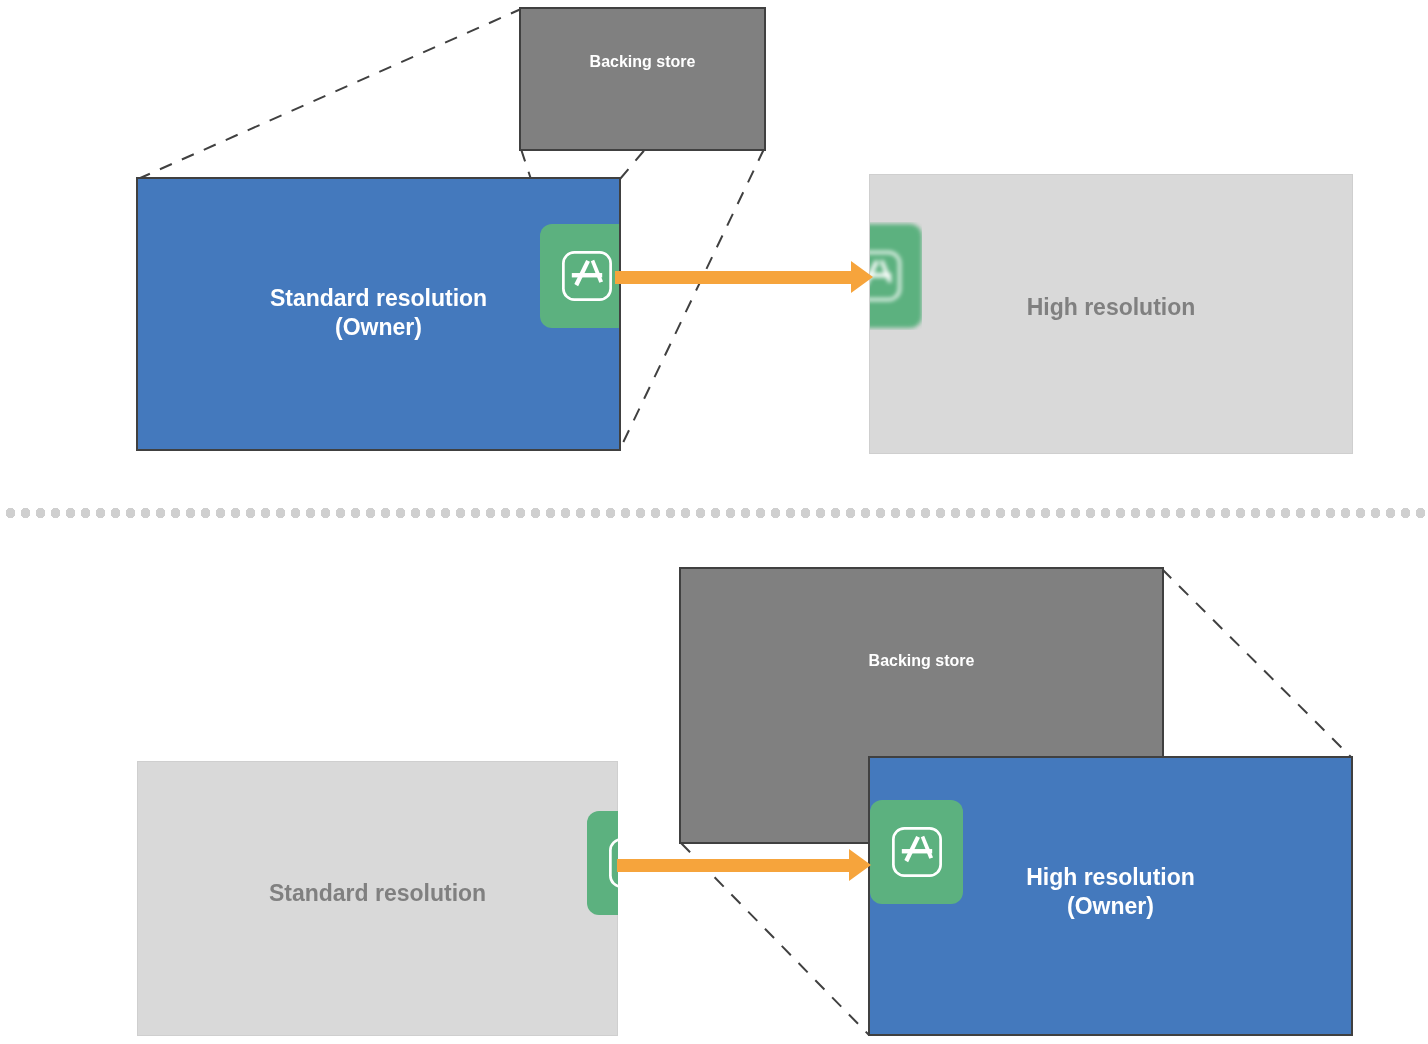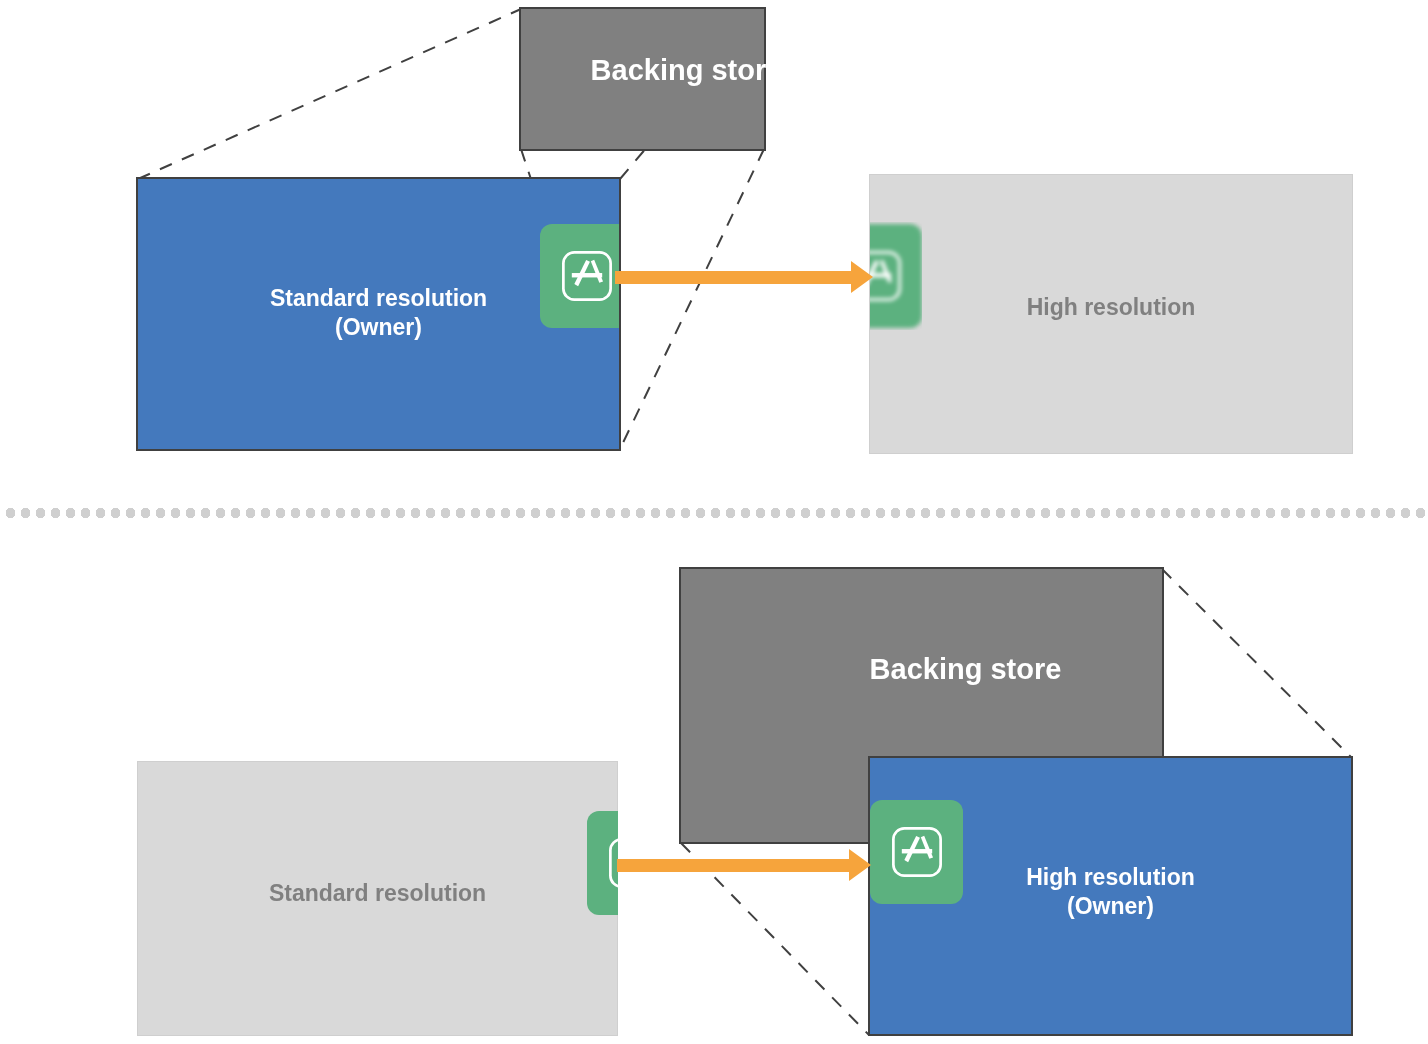--- a/index.html
+++ b/index.html
@@ -42,22 +42,21 @@
     white-space: pre-line;
   }
 
   .box-backing {
     background: #808080;
     border: 2px solid #404040;
   }
   .box-backing .box-label {
     color: #ffffff;
     font-weight: bold;
-    font-size: 29px;
-    margin-left: 44px;
+    font-size: 16px;
   }
 
   .box-blue {
     background: #4479bd;
     border: 2px solid #404040;
   }
   .box-blue .box-label {
     color: #ffffff;
     font-weight: bold;
     font-size: 23px;

